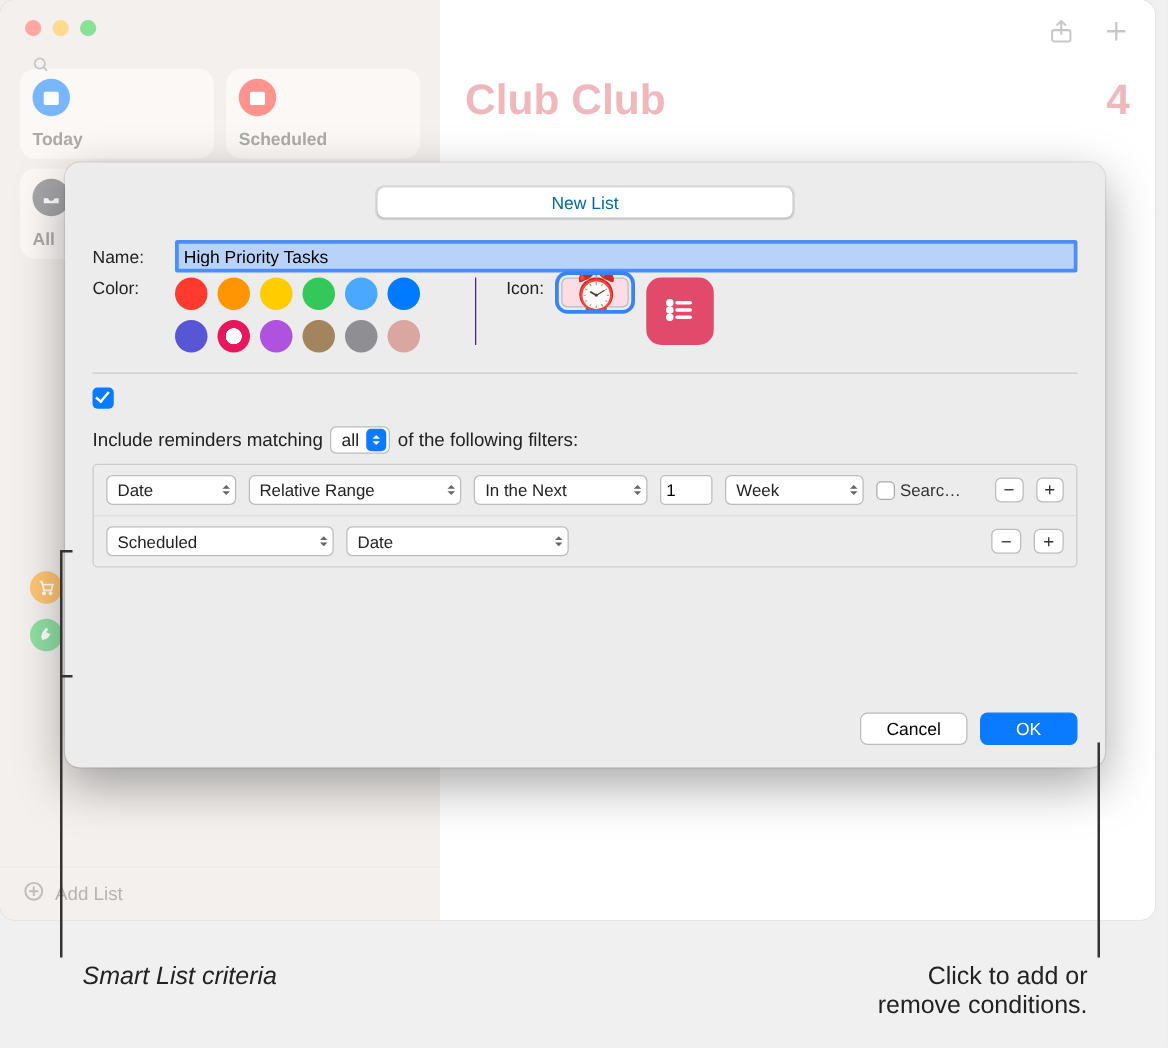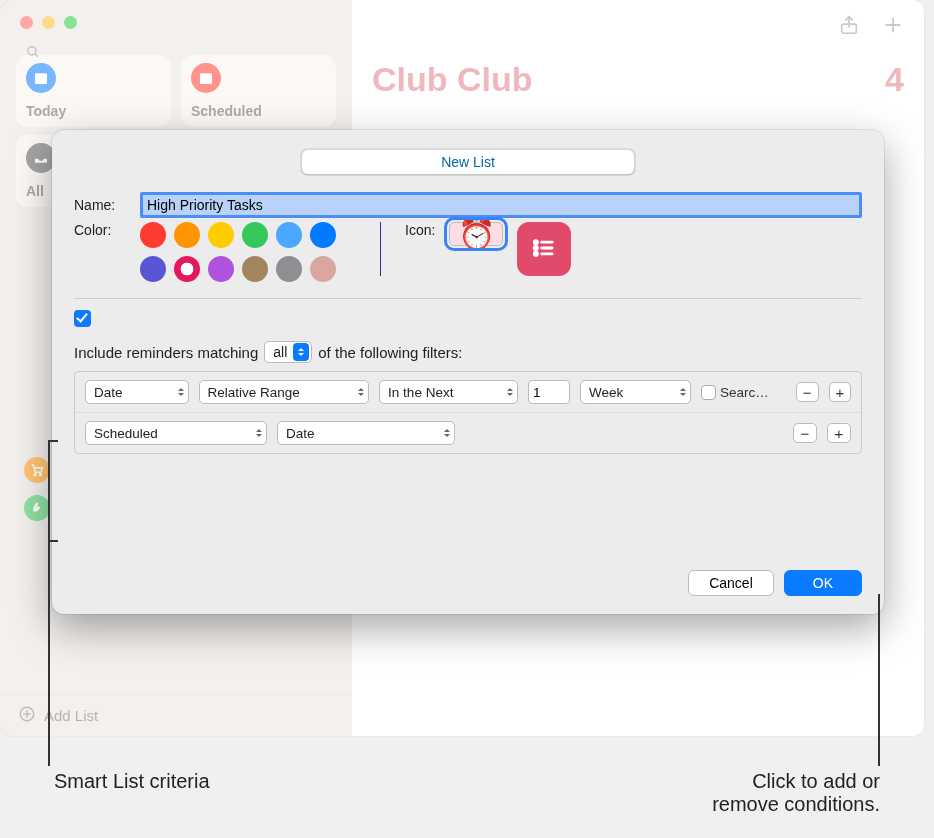--- a/index.html
+++ b/index.html
@@ -382,17 +382,17 @@
     <button class="btn primary">OK</button>
   </div>
 </div>
 
 <div class="callout-line" style="left:48px; top:440px; width:2px; height:326px;"></div>
 <div class="callout-line" style="left:48px; top:440px; width:10px; height:2px;"></div>
 <div class="callout-line" style="left:48px; top:540px; width:10px; height:2px;"></div>
 
 <div class="callout-line" style="left:878px; top:594px; width:2px; height:172px;"></div>
 
-<div class="callout" style="left:54px; top:770px;">Smart List criteria</div>
-<div class="callout" style="right:54px; top:770px; text-align:right;">
+<div class="callout" style="left:66px; top:770px;font-style:italic;">Smart List criteria</div>
+<div class="callout" style="right:64px; top:770px; text-align:right;">
   <div>Click to add or</div>
   <div>remove conditions.</div>
 </div>
 
 </body></html>

